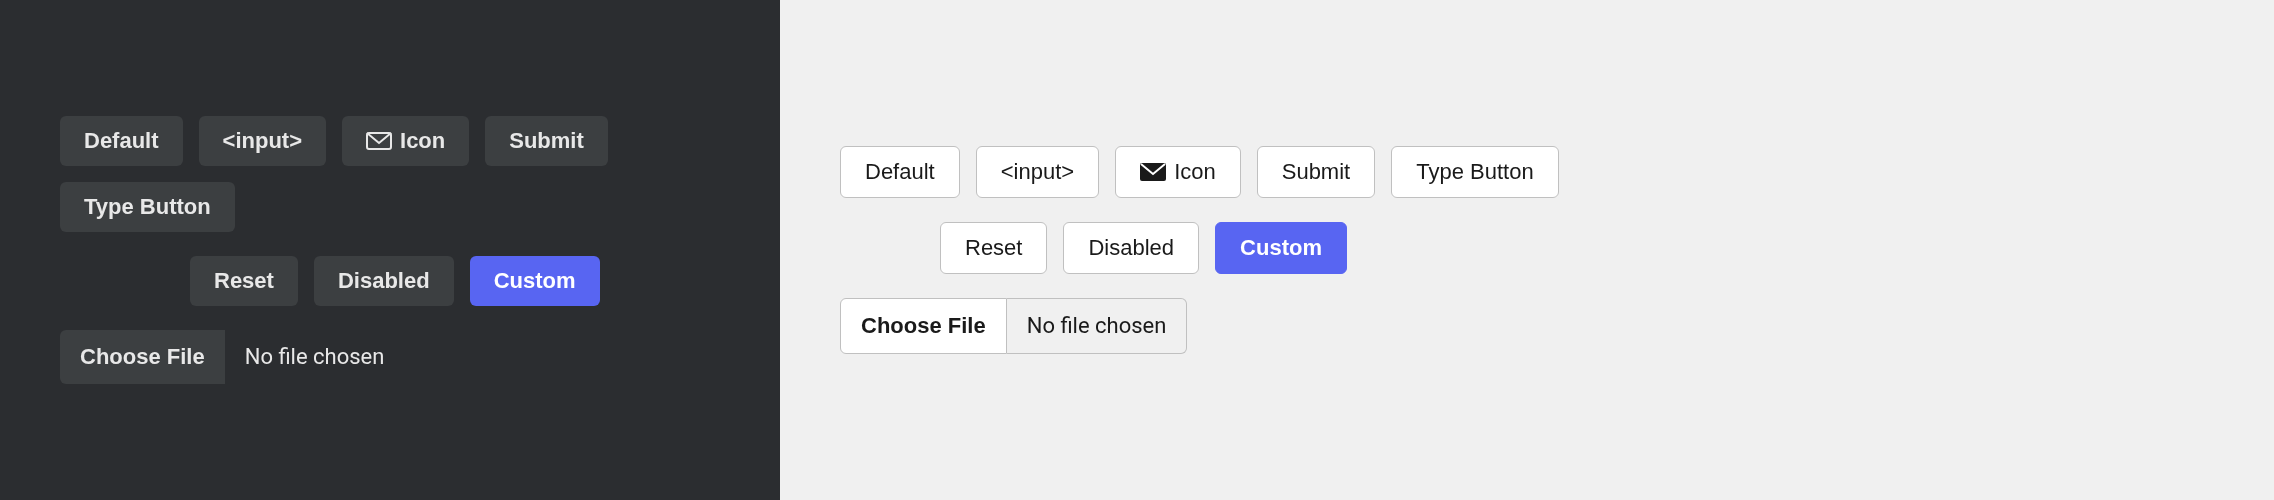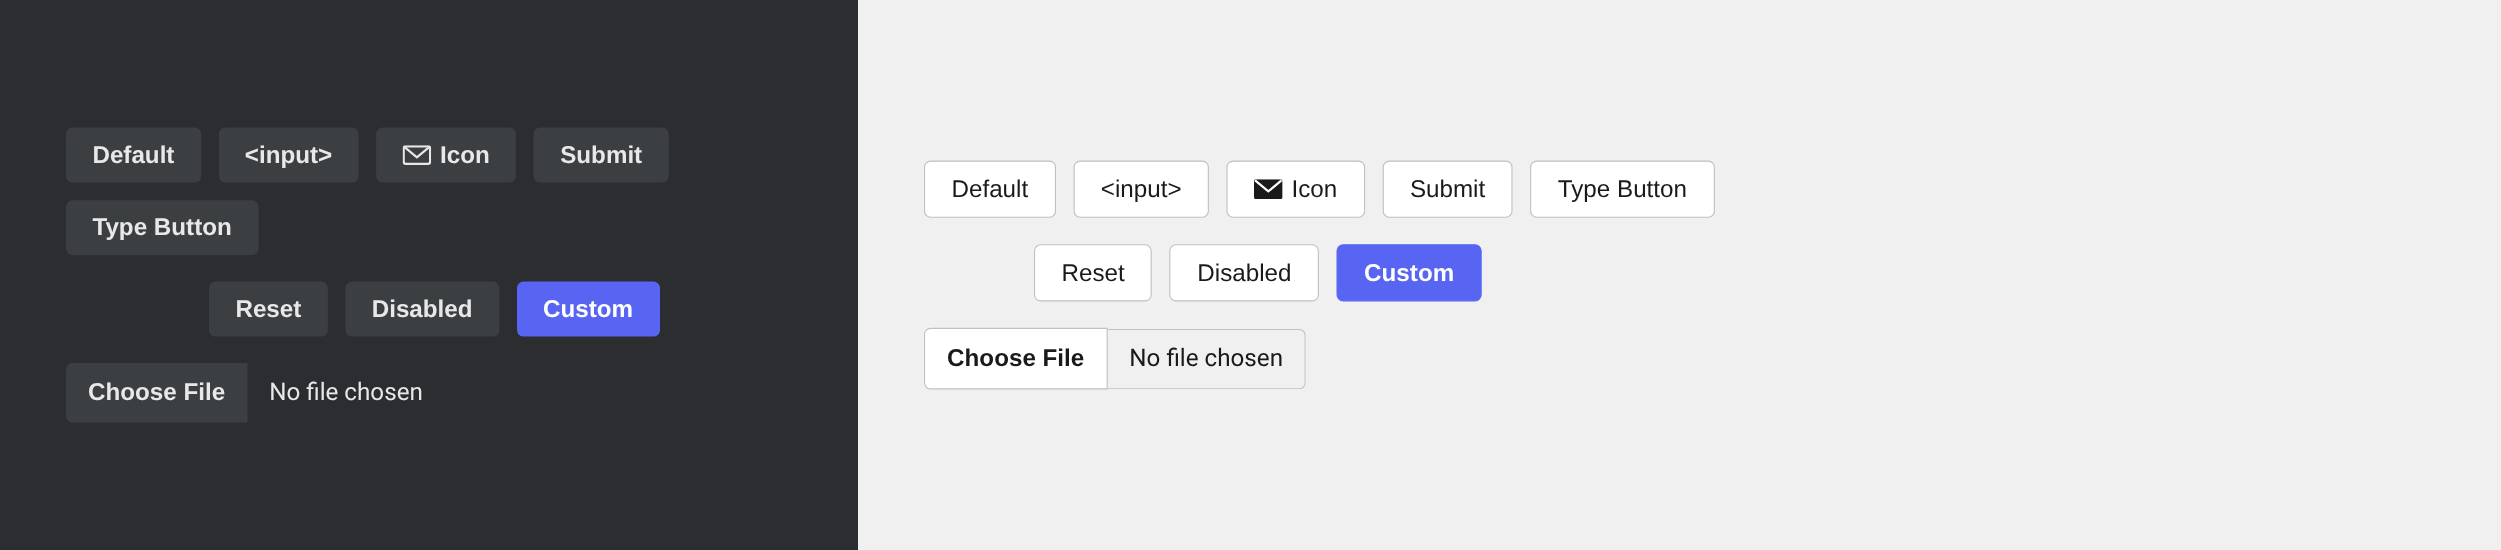--- a/index.html
+++ b/index.html
@@ -94,21 +94,20 @@
       padding: 12px 24px;
       font-size: 22px;
       font-weight: 600;
       cursor: pointer;
       white-space: nowrap;
     }
 
     
     .file-row {
       display: flex;
-      align-items: center;
       gap: 0;
     }
 
     .file-choose-dark {
       background-color: #3c3f41;
       color: #e8e8e8;
       border: none;
       border-radius: 6px 0 0 6px;
       padding: 14px 20px;
       font-size: 22px;

